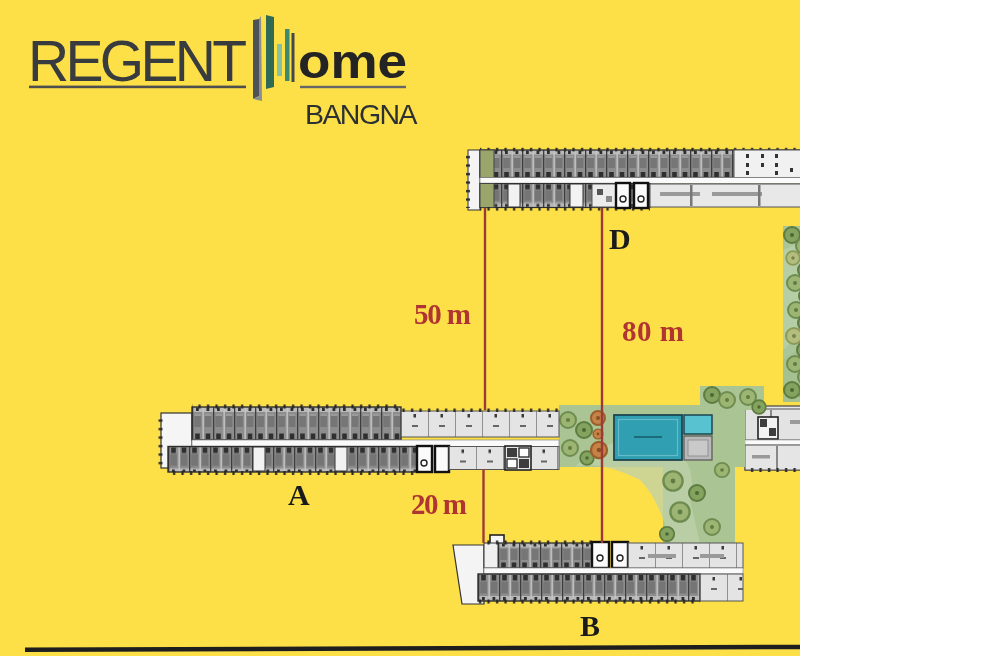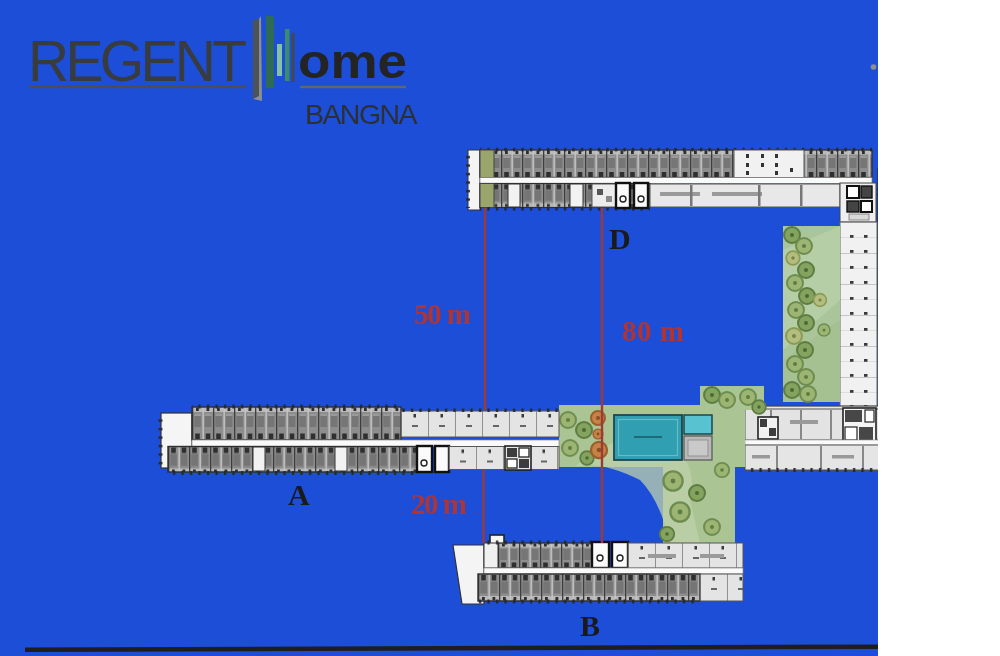--- a/index.html
+++ b/index.html
@@ -1,16 +1,16 @@
 <!DOCTYPE html>
 <html><head>
 <meta charset="utf-8">
 <style>
 html,body{margin:0;padding:0;background:#ffffff;}
-#wrap{position:relative;width:878px;height:656px;background:#1d4ed8;overflow:hidden;
+#wrap{position:relative;width:800px;height:656px;background:#fde047;overflow:hidden;
 font-family:"Liberation Sans", sans-serif;text-align:center;}
 </style>
 </head>
 <body>
 <div id="wrap">
 <svg style="filter:blur(0.35px)" width="1000" height="656" viewBox="0 0 1000 656" xmlns="http://www.w3.org/2000/svg">
 <defs>
 
   <pattern id="uT33" width="21" height="33" patternUnits="userSpaceOnUse">
     <rect width="21" height="33" fill="#8d8d8d"></rect>

